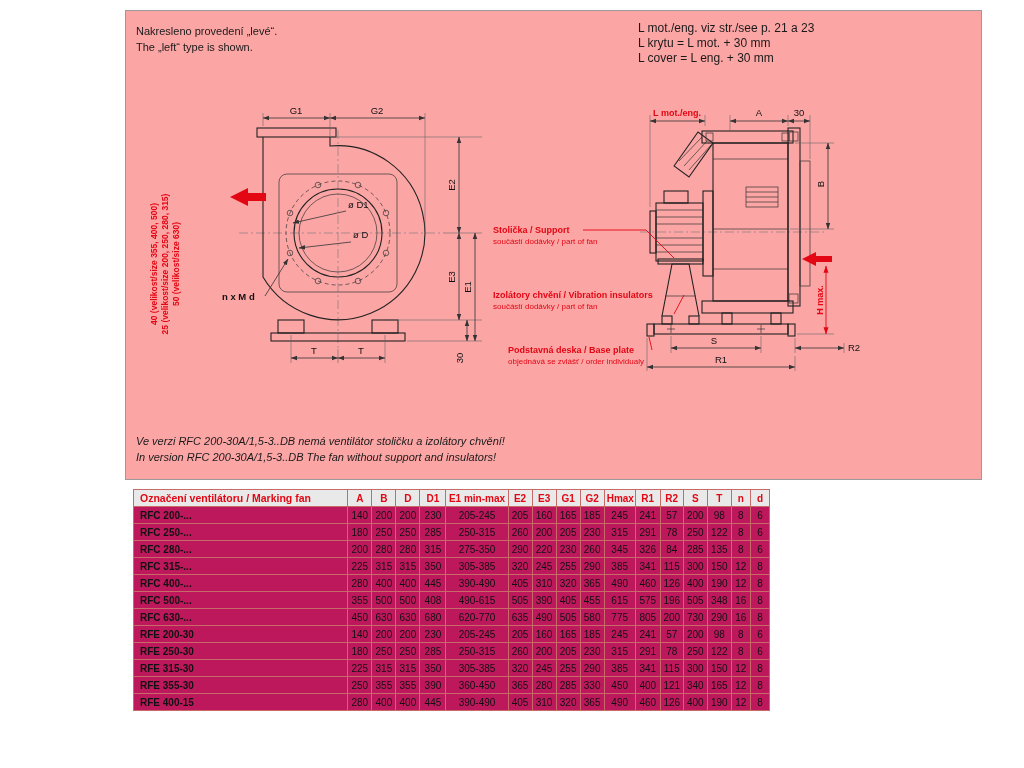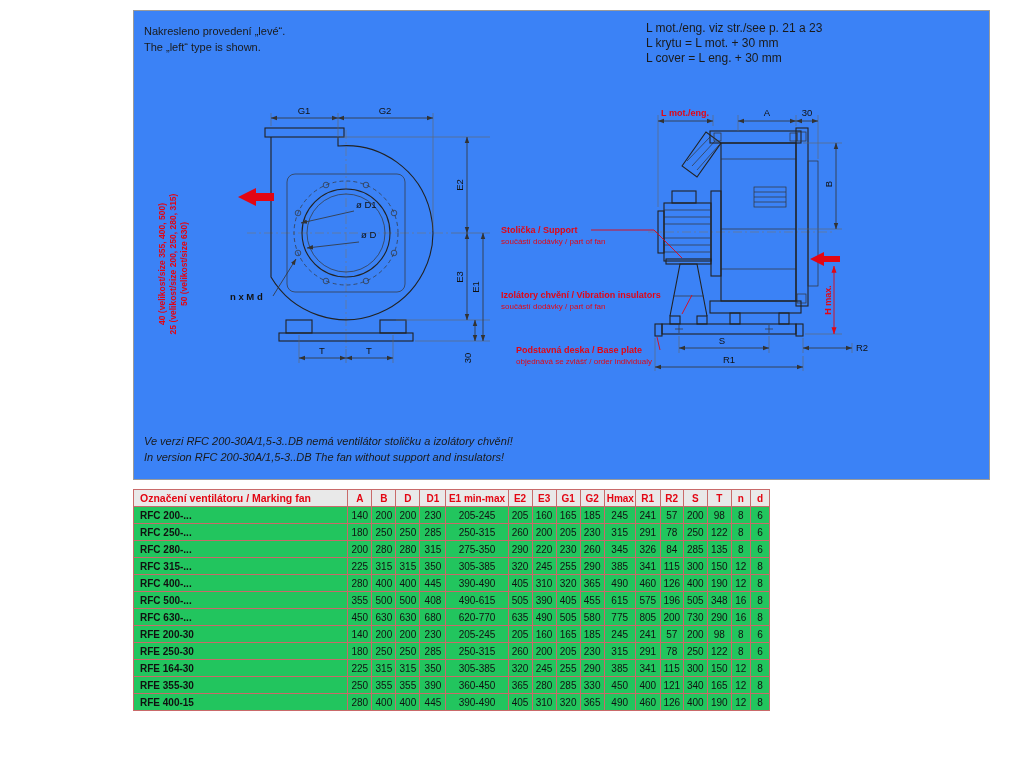--- a/index.html
+++ b/index.html
@@ -1,36 +1,36 @@
 <!DOCTYPE html>
 <html><head>
 <meta charset="utf-8">
 <style>
   html,body{margin:0;padding:0;background:#fff;font-family:"Liberation Sans",sans-serif;}
   .sheet{position:relative;width:1024px;height:768px;background:#fff;overflow:hidden;}
-  .dbox{position:absolute;left:133px;top:10px;width:855px;height:468px;border:1px solid #9a9a9a;background:#3b82f6;}
+  .dbox{position:absolute;left:125px;top:10px;width:855px;height:468px;border:1px solid #9a9a9a;background:#fca5a5;}
   .note{position:absolute;color:#1a1a1a;}
   .note-tl{left:10px;top:12px;font-size:11px;line-height:16px;}
   .note-tr{left:512px;top:10px;font-size:12px;line-height:15px;}
   .note-bt{left:10px;top:422px;font-size:11px;line-height:16px;font-style:italic;}
   svg.draw{position:absolute;left:0;top:0;}
   .ol{fill:none;stroke:#222;stroke-width:1.1;}
   .thin{fill:none;stroke:#333;stroke-width:0.7;}
   .dim{fill:none;stroke:#333;stroke-width:0.8;}
   .ext{fill:none;stroke:#666;stroke-width:0.6;}
   .cl{fill:none;stroke:#777;stroke-width:0.6;stroke-dasharray:9 3 2 3;}
   .dash{fill:none;stroke:#333;stroke-width:0.7;stroke-dasharray:4 3;}
   .redfill{fill:#e30613;stroke:none;}
   .redline{fill:none;stroke:#e30613;stroke-width:0.9;}
   text.dimlbl{font-size:9.5px;fill:#111;}
   text.boldlbl{font-size:9.5px;font-weight:bold;fill:#111;}
   text.redlbl{font-size:9px;font-weight:bold;fill:#e30613;}
   text.redsub{font-size:8px;fill:#e30613;}
   text.sizenote{font-size:8.5px;font-weight:bold;fill:#e30613;}
-  table.dim-table{position:absolute;left:133px;top:489px;border-collapse:collapse;table-layout:fixed;width:637px;font-size:10px;color:#111;background:#22c55e;}
+  table.dim-table{position:absolute;left:133px;top:489px;border-collapse:collapse;table-layout:fixed;width:637px;font-size:10px;color:#111;background:#be185d;}
   .dim-table th,.dim-table td{border:1px solid #c96a6a;padding:1px 2px;text-align:center;height:14px;overflow:hidden;white-space:nowrap;}
   .dim-table thead th{background:#e9e9e9;color:#e30613;font-weight:bold;font-size:10px;}
   .dim-table thead th:first-child{text-align:left;padding-left:6px;font-size:10.5px;}
   .dim-table td:first-child{text-align:left;padding-left:6px;font-weight:bold;}
 </style>
 </head>
 <body>
 
 <div class="sheet">
 
@@ -417,21 +417,21 @@
           <td>230</td>
           <td>315</td>
           <td>291</td>
           <td>78</td>
           <td>250</td>
           <td>122</td>
           <td>8</td>
           <td>6</td>
         </tr>
         <tr>
-          <td>RFE 164-30</td>
+          <td>RFE 315-30</td>
           <td>225</td>
           <td>315</td>
           <td>315</td>
           <td>350</td>
           <td>305-385</td>
           <td>320</td>
           <td>245</td>
           <td>255</td>
           <td>290</td>
           <td>385</td>

